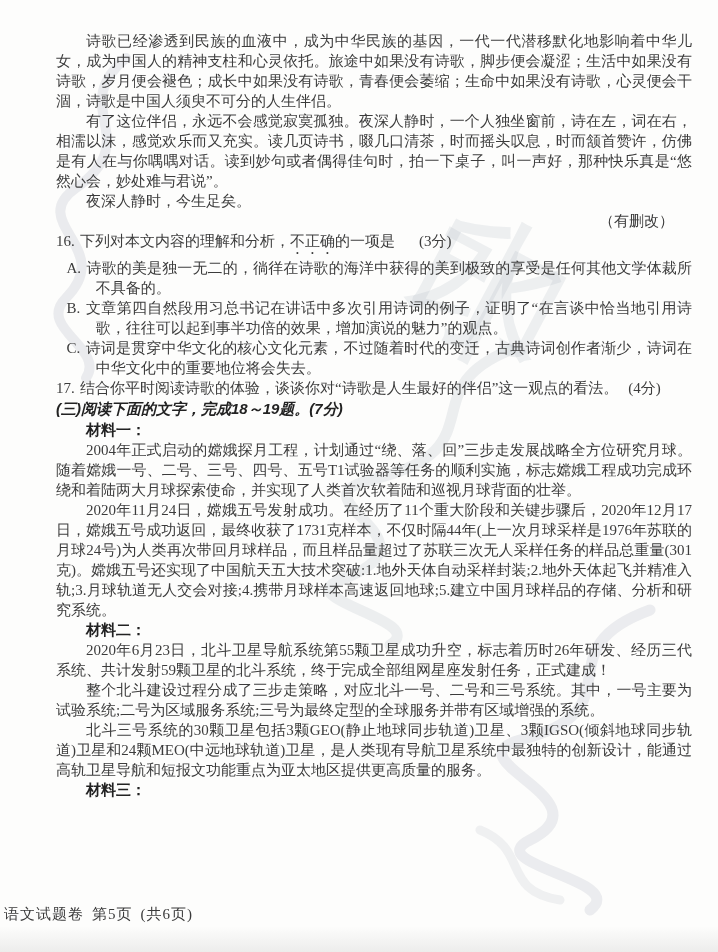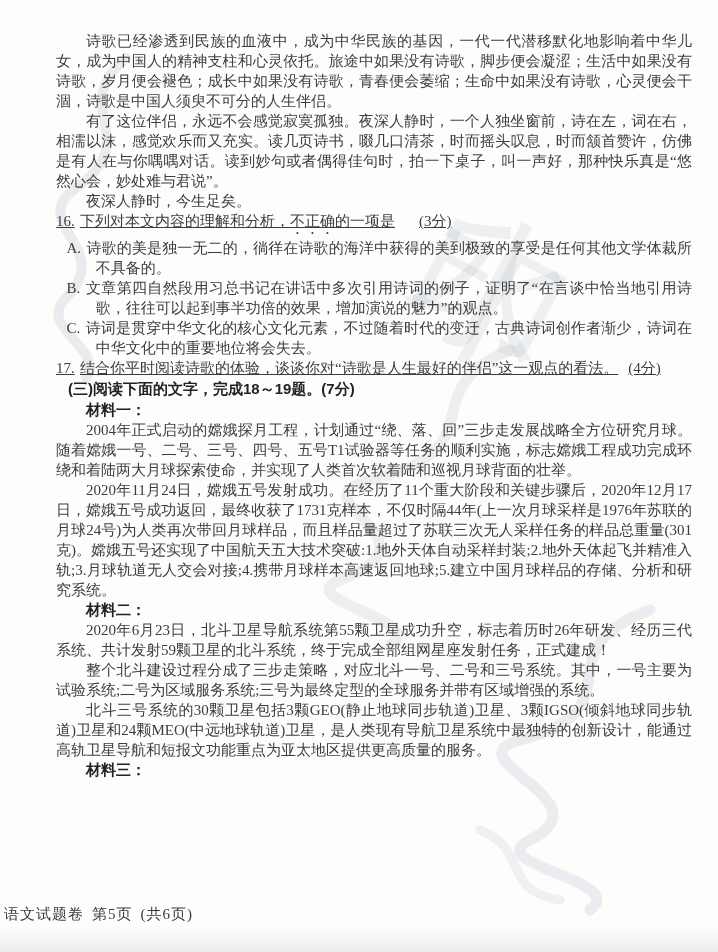--- a/index.html
+++ b/index.html
@@ -16,33 +16,33 @@
     background:linear-gradient(to top,rgba(90,90,90,0.10),rgba(0,0,0,0));
     pointer-events:none;
   }
   .content{
     position:absolute;left:56px;right:26px;top:31px;
     font-size:15px;line-height:20px;text-align:justify;
     text-justify:inter-ideograph;
   }
   .content p{margin:0;text-indent:2em;}
   .attribution{text-align:right;text-indent:0 !important;padding-right:1.2em;}
-  .q-stem{padding-left:1.9em;text-indent:-1.9em;text-decoration:underline;}
+  .q-stem{padding-left:1.9em;text-indent:-1.9em;}
   .q-num{margin-right:0.35em;}
   .score{margin-left:1.6em;}
   .score-tight{margin-left:10px;}
   .emph{ 
     -webkit-text-emphasis:filled dot;text-emphasis:filled dot;
     -webkit-text-emphasis-position:under right;text-emphasis-position:under right;
   }
   .option{padding-left:2.65em;text-indent:-1.95em;}
   .opt-label{margin-right:0.35em;}
   .sec-heading{
     font-family:"Liberation Sans","DejaVu Sans",sans-serif;
-    font-weight:700;color:#222;margin:1px 12px;
+    font-weight:700;color:#222;margin:1px 0;font-style:italic;
   }
   .mat-label{
     font-family:Liberation Serif, serif;
     font-weight:700;color:#222;text-indent:2em;
   }
   .footer{
     position:absolute;left:0;right:0;bottom:28px;
     font-size:15px;color:#3a3a3a;letter-spacing:1px;
   }
   .footer span{margin:0 4px;}
@@ -80,20 +80,21 @@
       <path d="M230,10 C120,50 220,110 100,140 C30,160 190,200 110,240 C60,265 210,280 170,310" fill="none" stroke="#b9bfc9" stroke-width="11" opacity="0.26" stroke-linecap="round"></path>
       <path d="M60,230 C110,250 80,290 140,300" fill="none" stroke="#b9bfc9" stroke-width="9" opacity="0.2" stroke-linecap="round"></path>
     </svg>
   </div>
 
   <div class="content">
 
     <p>诗歌已经渗透到民族的血液中，成为中华民族的基因，一代一代潜移默化地影响着中华儿女，成为中国人的精神支柱和心灵依托。旅途中如果没有诗歌，脚步便会凝涩；生活中如果没有诗歌，岁月便会褪色；成长中如果没有诗歌，青春便会萎缩；生命中如果没有诗歌，心灵便会干涸，诗歌是中国人须臾不可分的人生伴侣。</p>
     <p>有了这位伴侣，永远不会感觉寂寞孤独。夜深人静时，一个人独坐窗前，诗在左，词在右，相濡以沫，感觉欢乐而又充实。读几页诗书，啜几口清茶，时而摇头叹息，时而颔首赞许，仿佛是有人在与你喁喁对话。读到妙句或者偶得佳句时，拍一下桌子，叫一声好，那种快乐真是“悠然心会，妙处难与君说”。</p>
     <p>夜深人静时，今生足矣。</p>
+    <p class="attribution">（有删改）</p>
 
     <div>
       <div class="q-stem">
         <span class="q-num">16.</span><span>下列对本文内容的理解和分析，</span><span class="emph">不正确</span><span>的一项是</span><span class="score">(3分)</span>
       </div>
       <div class="option">
         <span class="opt-label">A.</span><span>诗歌的美是独一无二的，徜徉在诗歌的海洋中获得的美到极致的享受是任何其他文学体裁所不具备的。</span>
       </div>
       <div class="option">
         <span class="opt-label">B.</span><span>文章第四自然段用习总书记在讲话中多次引用诗词的例子，证明了“在言谈中恰当地引用诗歌，往往可以起到事半功倍的效果，增加演说的魅力”的观点。</span>

